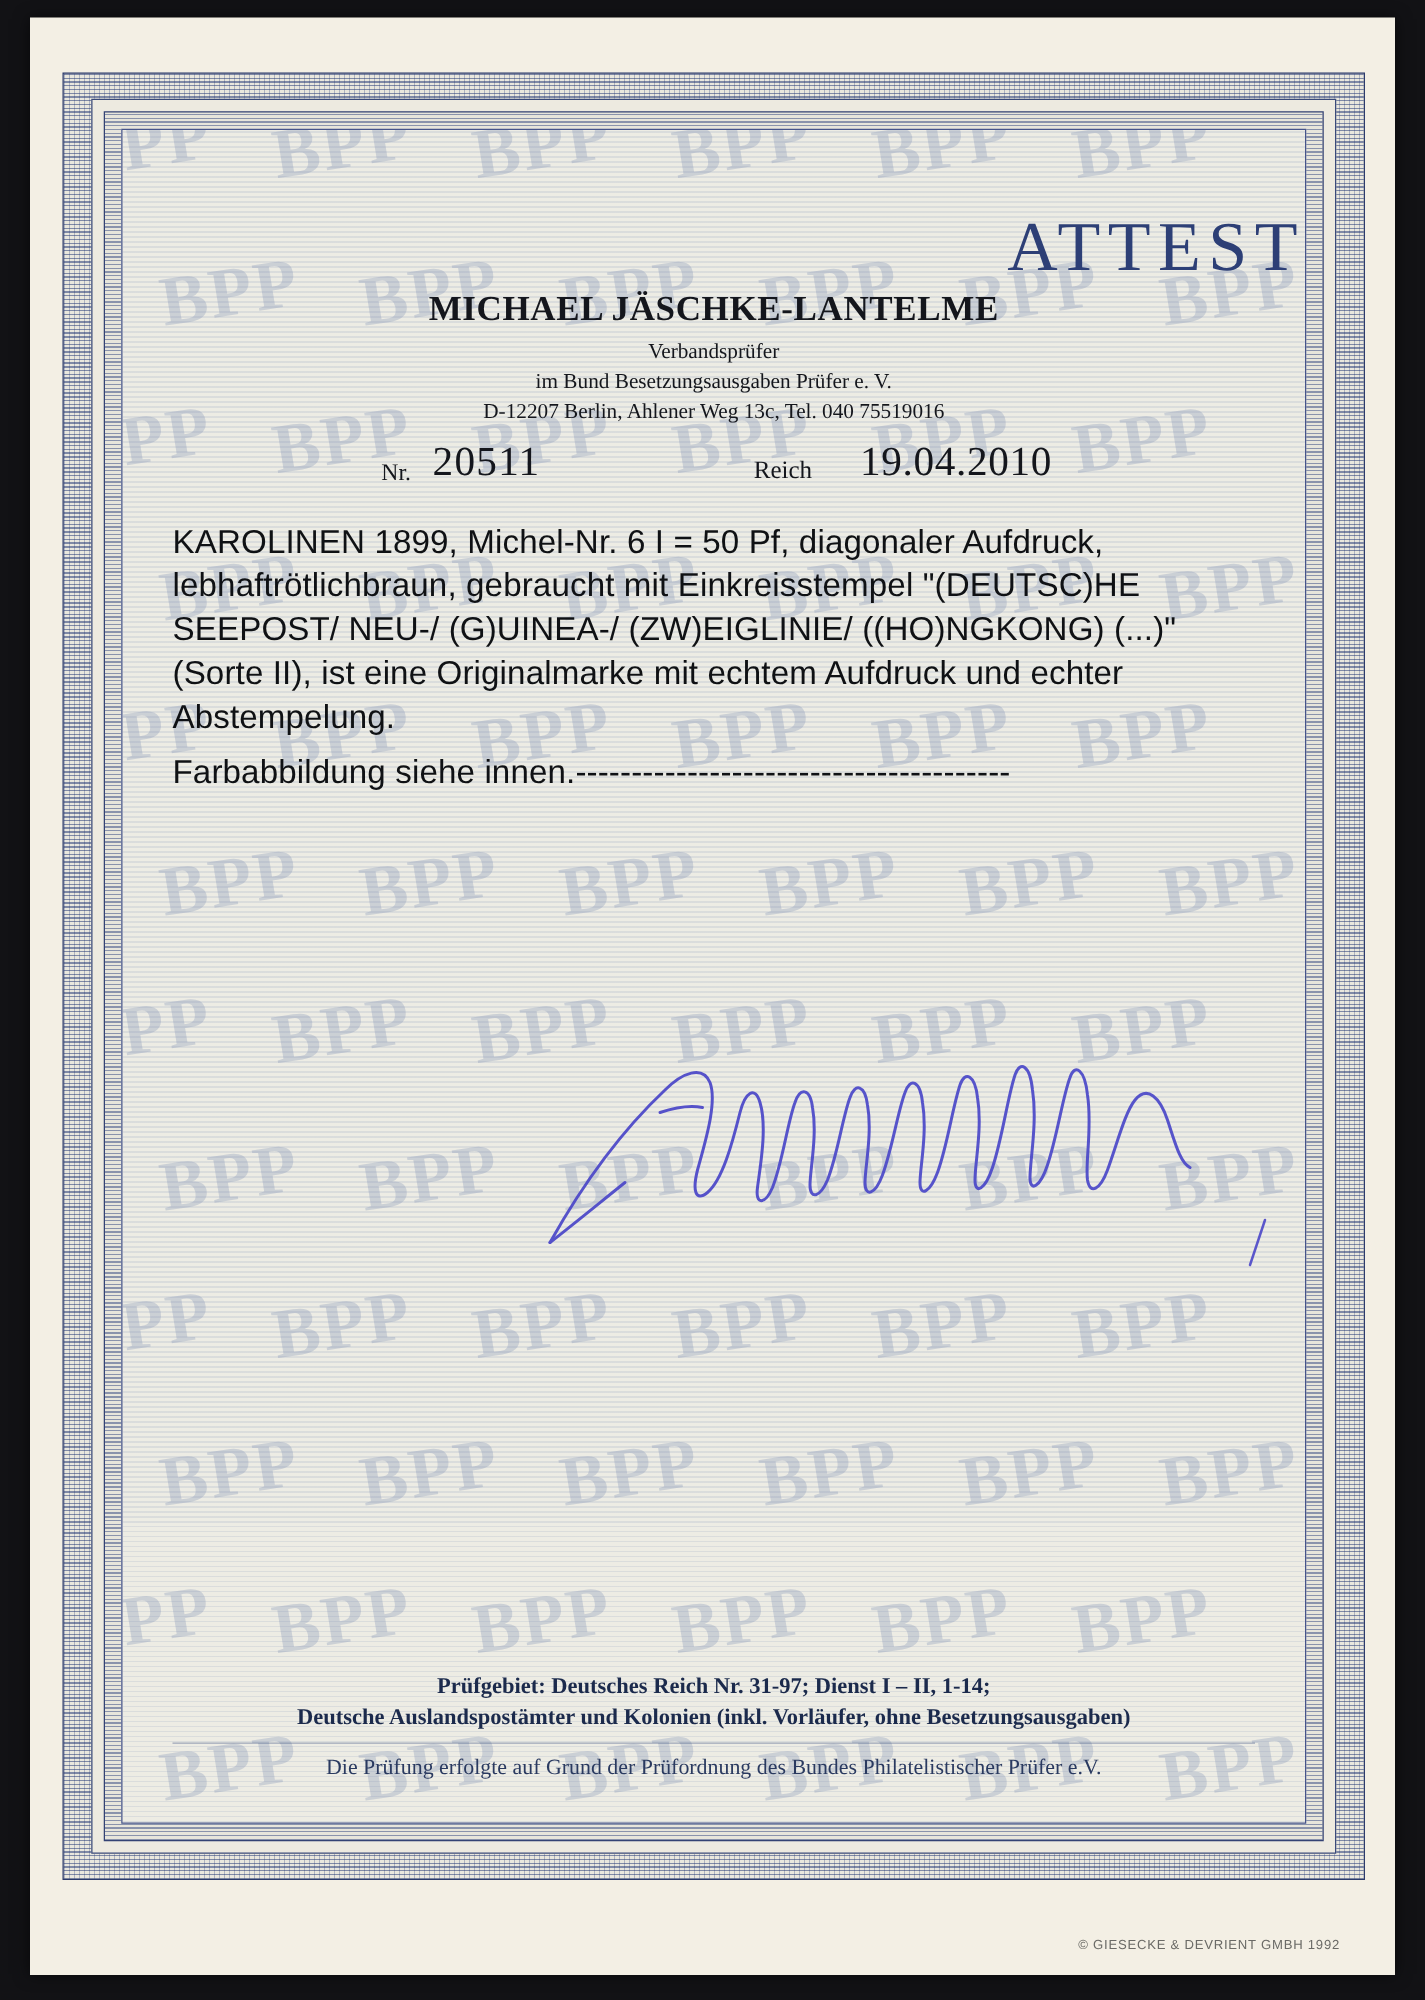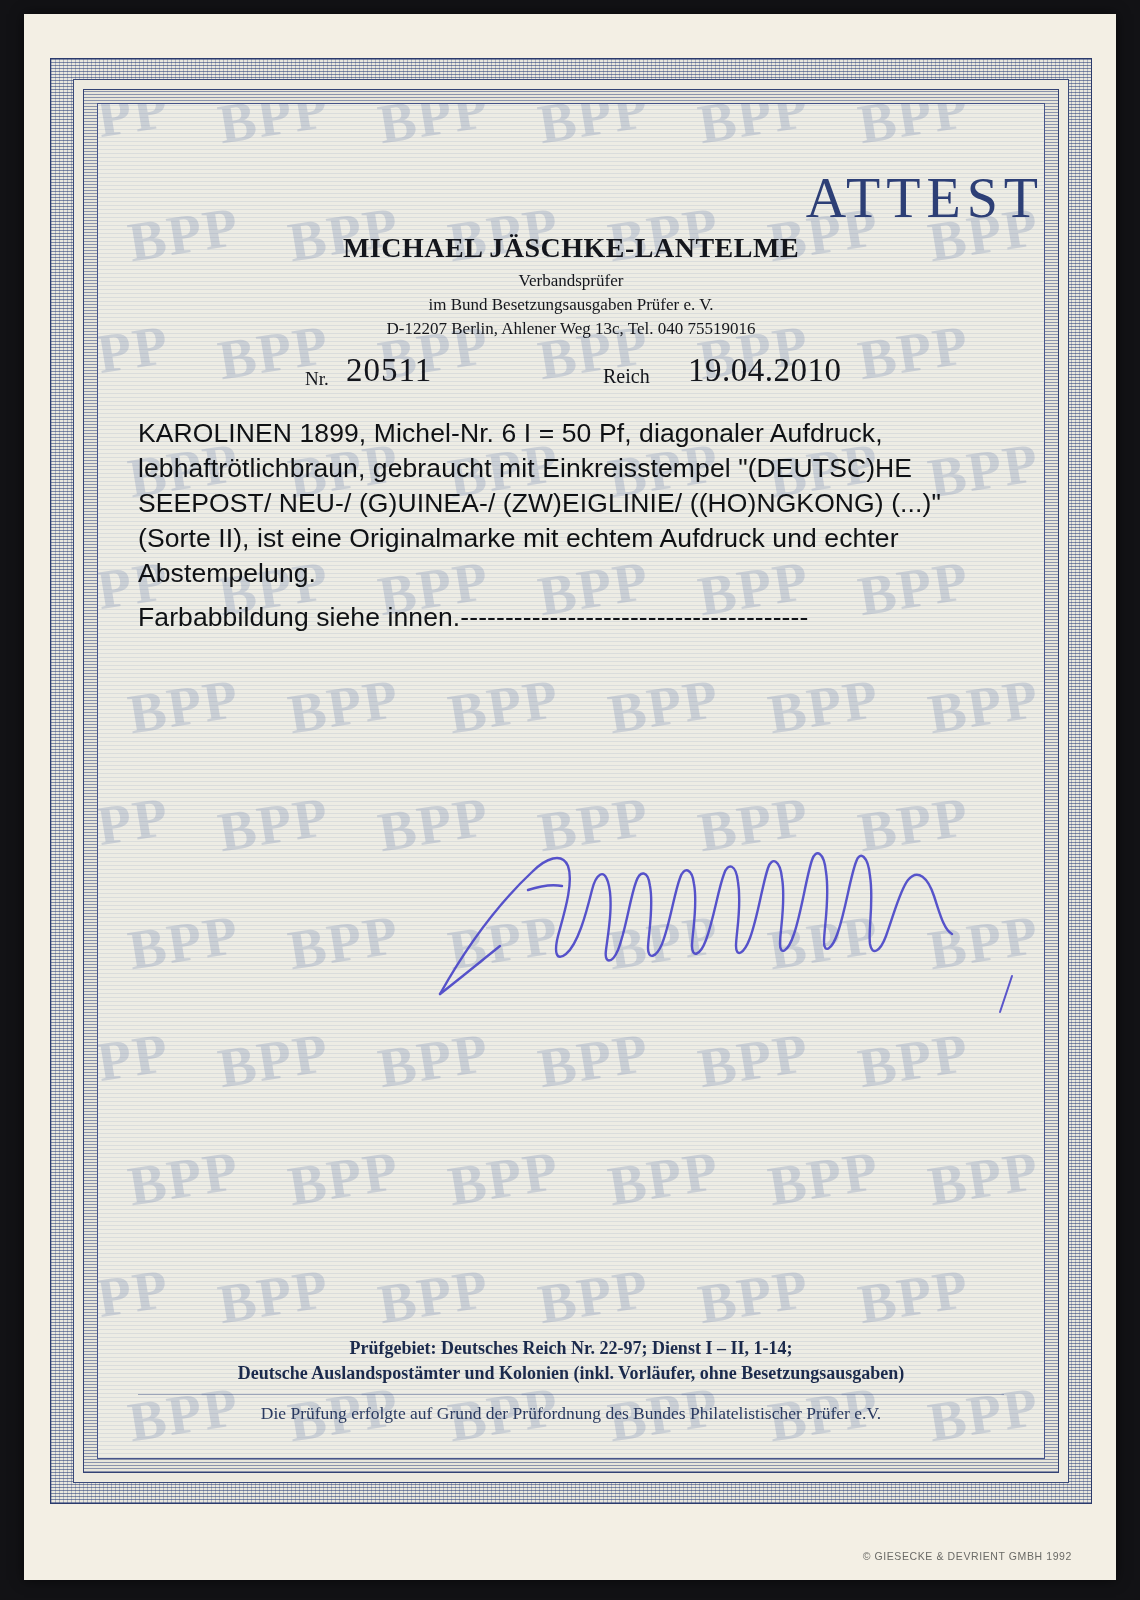--- a/index.html
+++ b/index.html
@@ -421,21 +421,21 @@
                 <path d="M12 200 C 30 186, 52 168, 72 152"></path>
                 <path d="M100 96 C 112 92, 124 90, 134 92"></path>
               </g>
             </svg>
 
             <svg class="signature-tick" viewBox="0 0 20 40">
               <path d="M16 2 L4 38" fill="none" stroke="#4a46c8" stroke-width="2" stroke-linecap="round" opacity="0.9"></path>
             </svg>
 
             <div class="footer">
-              <div class="footer-line1">Prüfgebiet: Deutsches Reich Nr. 22-97; Dienst I – II, 1-14;</div>
+              <div class="footer-line1">Prüfgebiet: Deutsches Reich Nr. 31-97; Dienst I – II, 1-14;</div>
               <div class="footer-line2">Deutsche Auslandspostämter und Kolonien (inkl. Vorläufer, ohne Besetzungsausgaben)</div>
               <div class="footer-rule"></div>
               <div class="footer-line3">Die Prüfung erfolgte auf Grund der Prüfordnung des Bundes Philatelistischer Prüfer e.V.</div>
             </div>
 
           </div>
         </div>
       </div>
     </div>
   </div>

